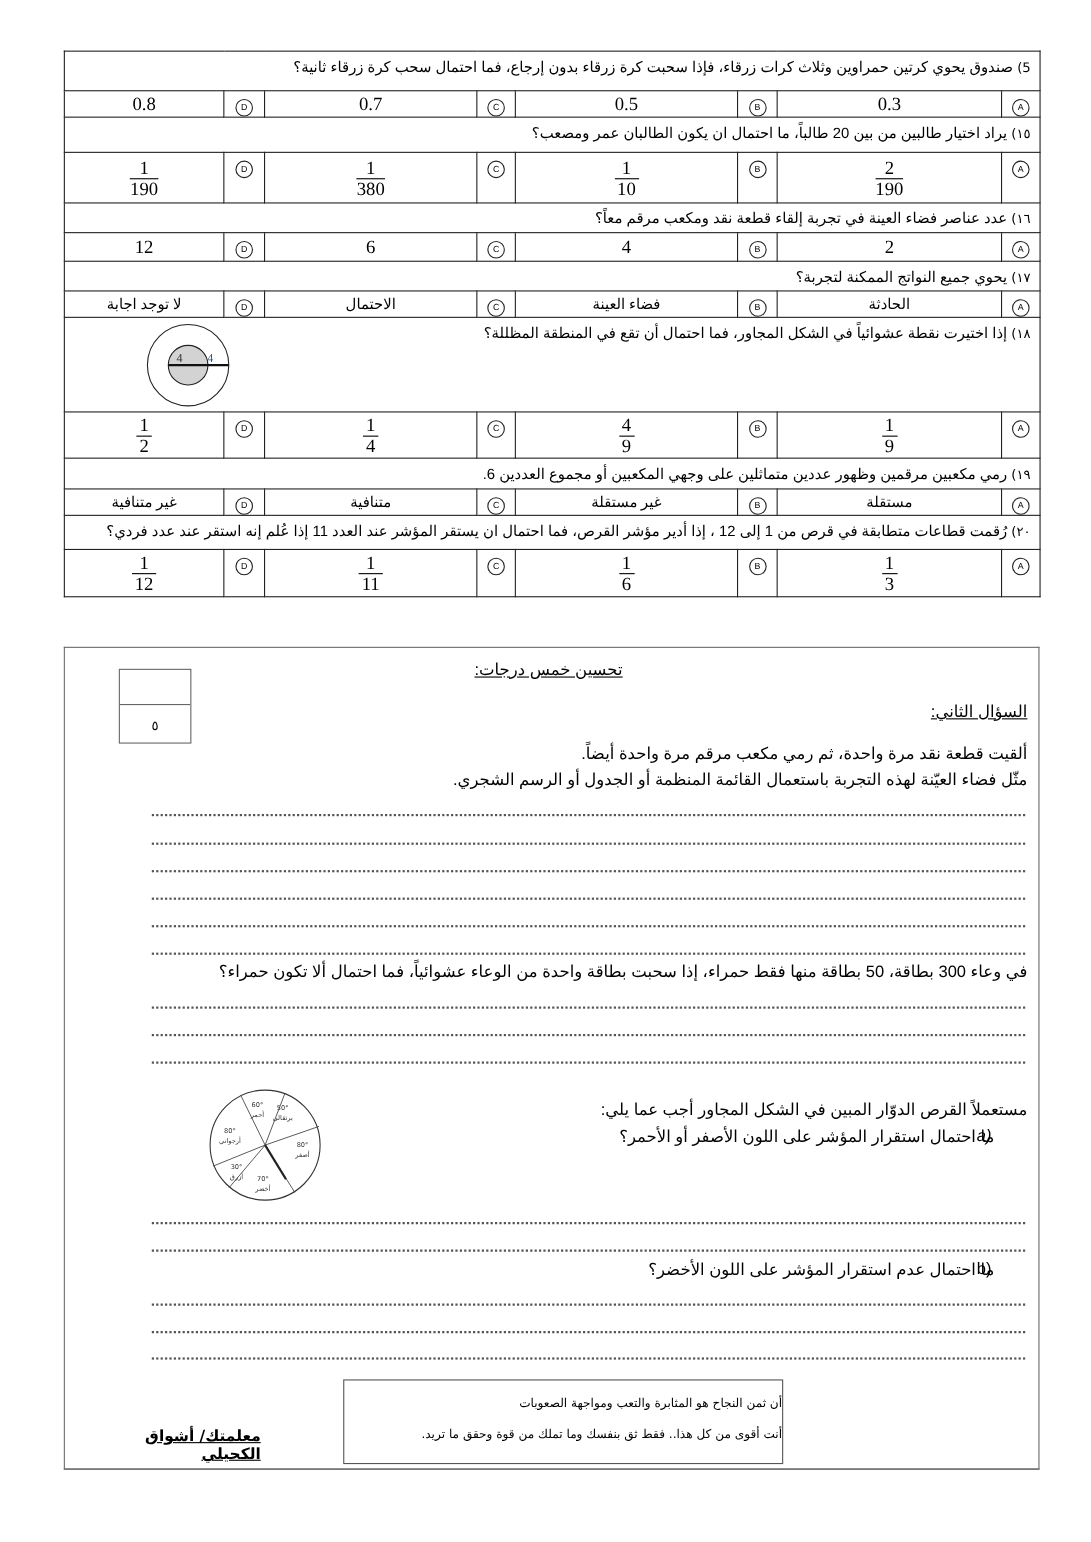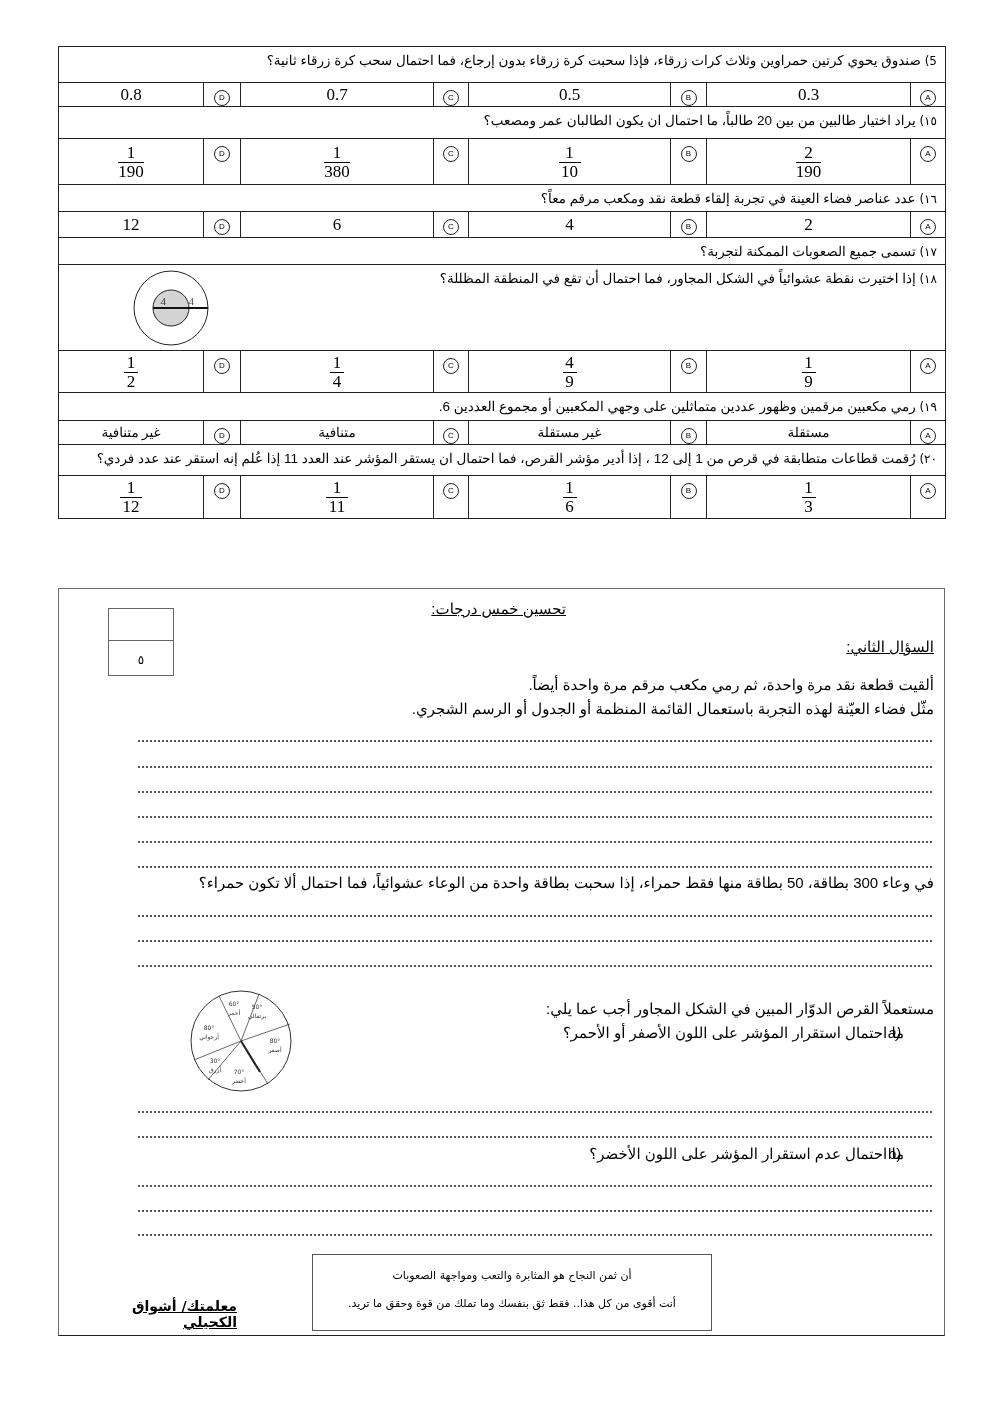--- a/index.html
+++ b/index.html
@@ -32,21 +32,21 @@
   .rtl { direction:rtl; text-align:right; font-family:"Liberation Sans", sans-serif; }
   .dots { position:absolute; left:138px; width:794px; height:0;
           border-top:2px dotted #555; }
   .ul { text-decoration:underline; }
   #grade-box { position:absolute; left:108px; top:608px; width:66px; height:68px;
                border:1.5px solid #666; box-sizing:border-box; }
   #grade-box .mid { position:absolute; left:0; right:0; top:31px; border-top:1.5px solid #666; }
   #grade-box .g { position:absolute; left:0; right:0; top:44px; text-align:center;
                   font-family:"DejaVu Sans", sans-serif; font-size:12px; }
   #quote-box { position:absolute; left:312px; top:1254px; width:400px; height:77px;
-               border:1.5px solid #555; box-sizing:border-box; text-align:center;
+               border:1.5px solid #555; box-sizing:border-box; 
                font-family:"DejaVu Sans", sans-serif; font-size:11px; direction:rtl; }
 </style>
 </head>
 <body>
 
 <table id="mcq">
   <colgroup>
     <col style="width:145px">
       <col style="width:37px">
     <col style="width:193px">
@@ -121,22 +121,32 @@
     <td class="lt"><span class="circ">C</span></td>
     <td class="val">4</td>
     <td class="lt"><span class="circ">B</span></td>
     <td class="val">2</td>
     <td class="lt"><span class="circ">A</span></td>
   </tr>
 
   <tr style="height:27px">
     <td colspan="8" class="q">
       <span class="arnum">١٧)</span>
-      <span class="qtext">تسمى جميع الصعوبات الممكنة لتجربة؟</span>
-    </td>
+      <span class="qtext">يحوي جميع النواتج الممكنة لتجربة؟</span>
+    </td>
+  </tr>
+  <tr style="height:23px">
+    <td class="val rtl" style="text-align:center;font-size:13.5px;">لا توجد اجابة</td>
+    <td class="lt"><span class="circ">D</span></td>
+    <td class="val rtl" style="text-align:center;font-size:13.5px;">الاحتمال</td>
+    <td class="lt"><span class="circ">C</span></td>
+    <td class="val rtl" style="text-align:center;font-size:13.5px;">فضاء العينة</td>
+    <td class="lt"><span class="circ">B</span></td>
+    <td class="val rtl" style="text-align:center;font-size:13.5px;">الحادثة</td>
+    <td class="lt"><span class="circ">A</span></td>
   </tr>
 
   <tr style="height:86px">
     <td colspan="8" class="q" style="position:relative;">
       <span class="arnum">١٨)</span>
       <span class="qtext">إذا اختيرت نقطة عشوائياً في الشكل المجاور، فما احتمال أن تقع في المنطقة المظللة؟</span>
       <svg style="position:absolute;left:74px;top:4px;" width="76" height="78" viewBox="0 0 76 78">
         <circle cx="38" cy="39" r="37" fill="none" stroke="#222" stroke-width="1"></circle>
         <circle cx="38" cy="39" r="18" fill="#d3d3d3" stroke="#222" stroke-width="1"></circle>
         <line x1="20" y1="39" x2="75" y2="39" stroke="#111" stroke-width="2"></line>

